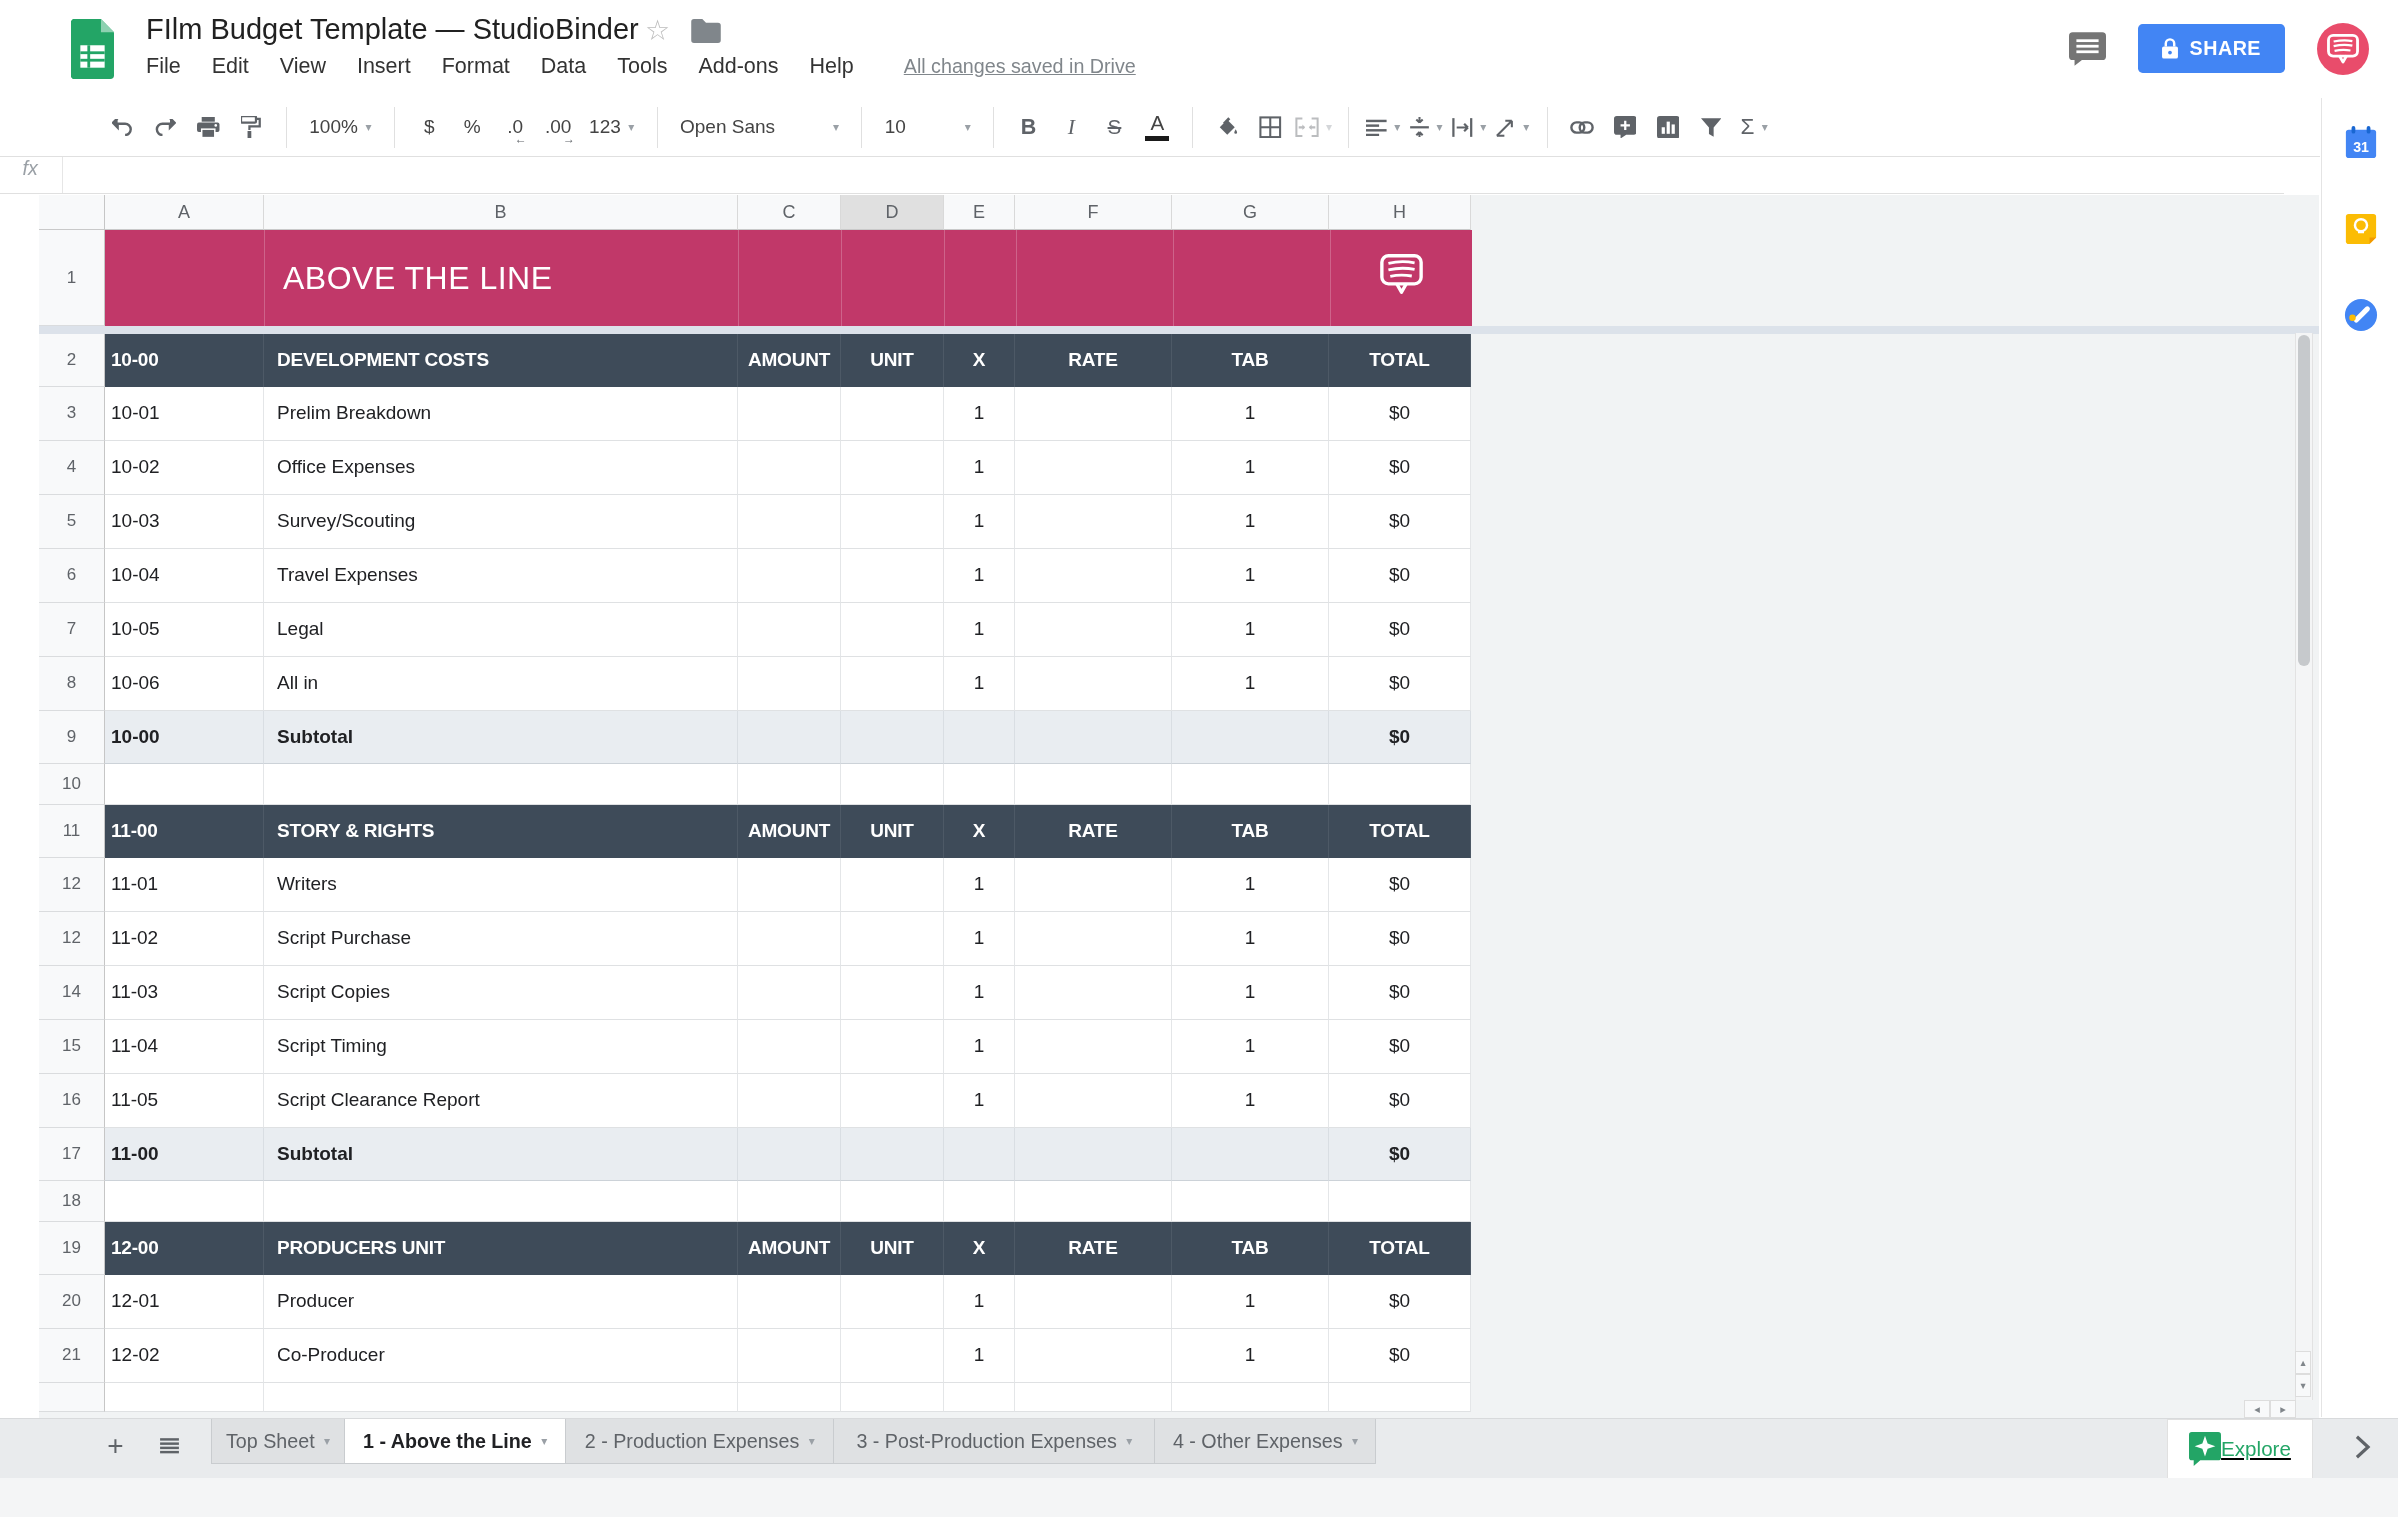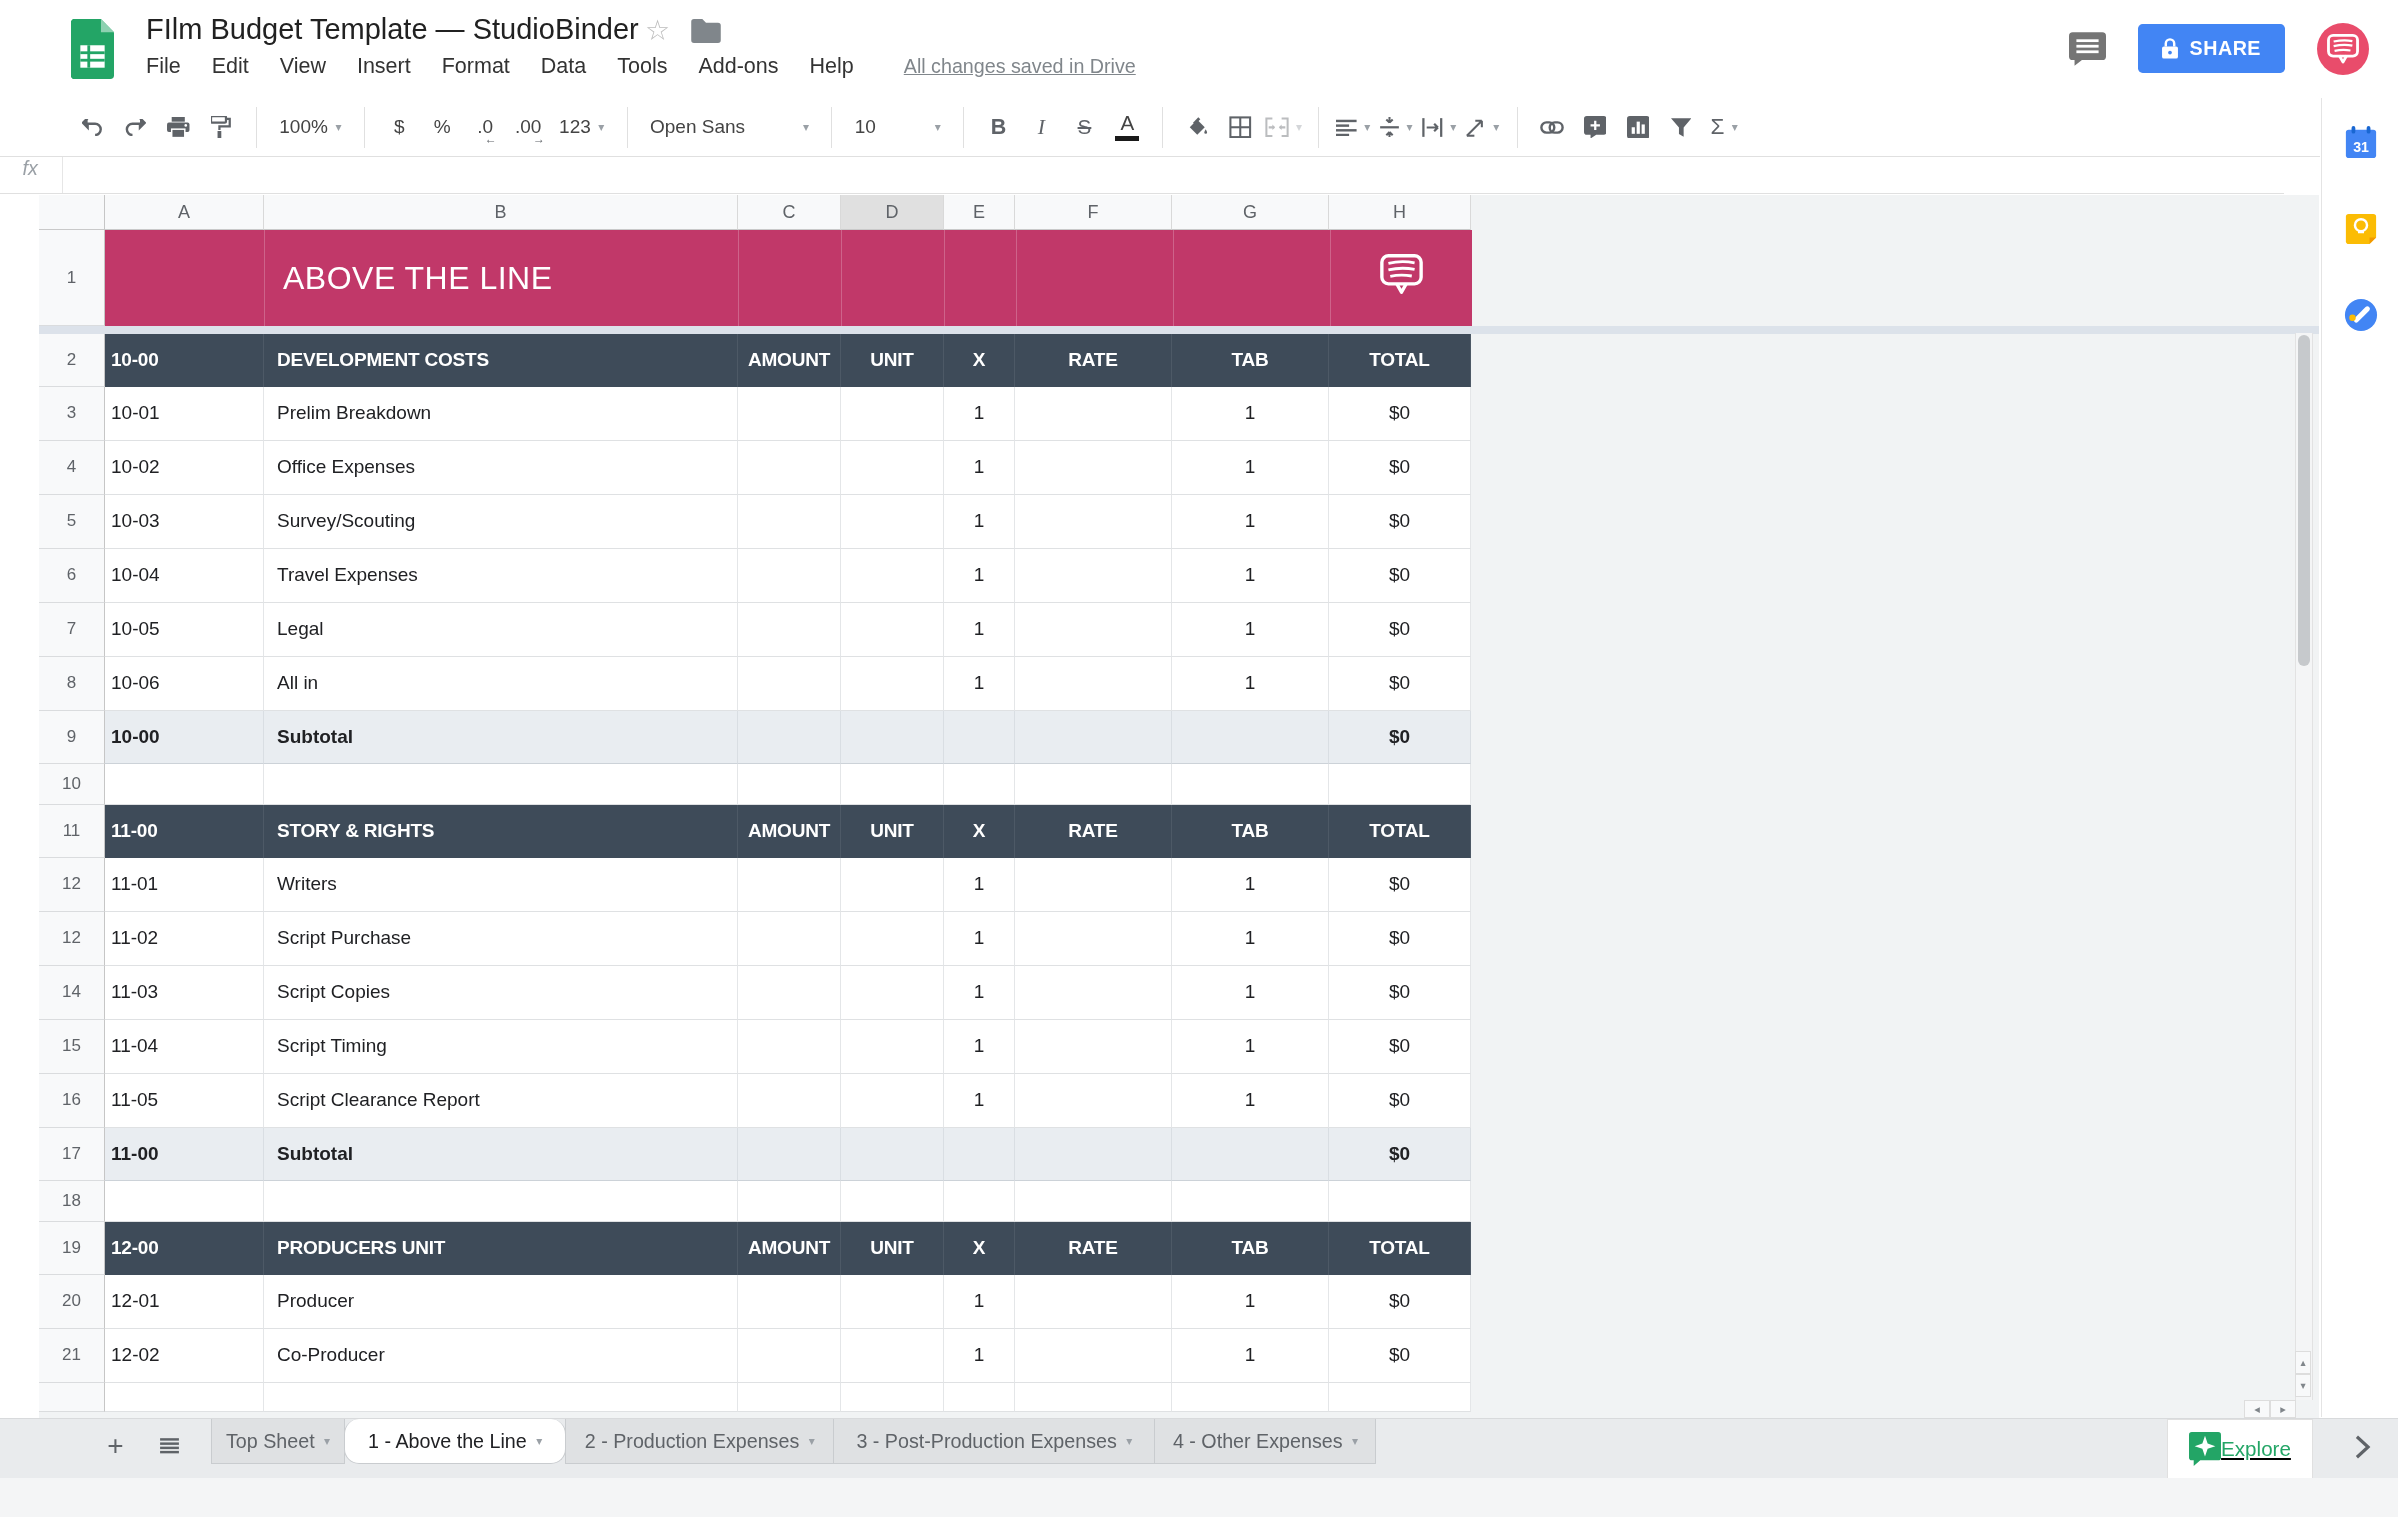--- a/index.html
+++ b/index.html
@@ -13,21 +13,21 @@
   .star{font-size:28px;color:#bdbdbd;line-height:1;}
   .menubar{position:absolute;left:146px;top:54px;display:flex;align-items:center;gap:31px;}
   .menu-item{font-size:21.5px;color:#333;cursor:default;}
   .save-status{font-size:19.7px;color:#80868b;text-decoration:underline;margin-left:19px;white-space:nowrap;}
   .topbar-right{position:absolute;right:30px;top:22.5px;display:flex;align-items:center;gap:32px;}
   .share-btn{background:var(--blue);color:#fff;font-size:19.7px;font-weight:bold;letter-spacing:0.5px;
              border-radius:4.7px;height:49px;padding:0 24px;display:flex;align-items:center;gap:11.2px;}
   .avatar{width:52px;height:52px;border-radius:50%;background:var(--avatar);display:flex;align-items:center;justify-content:center;}
   
   .toolbar{position:absolute;left:0;top:98px;width:2320px;height:59px;border-bottom:0.9px solid #e0e0e0;
-           display:flex;align-items:center;padding-left:71px;box-sizing:border-box;background:#fff;}
+           display:flex;align-items:center;padding-left:101px;box-sizing:border-box;background:#fff;}
   .tb-group{display:flex;align-items:center;}
   .tb-sep{width:0.9px;height:41px;background:#e0e0e0;margin:0 13px;}
   .tb-btn{min-width:43px;height:43px;display:flex;align-items:center;justify-content:center;color:#5f6368;
           font-size:19.7px;border-radius:2.8px;position:relative;}
   .tb-btn svg{display:block;}
   .tb-label{font-size:19px;color:#444;}
   .caret{font-size:12px;color:#9aa0a6;margin-left:7.5px;}
   .tb-text-dd{display:flex;align-items:center;padding:0 9.4px;height:43px;}
   .bold-glyph{font-weight:bold;font-size:21.5px;}
   .italic-glyph{font-style:italic;font-size:21.5px;font-family:"Liberation Serif",serif;}
@@ -82,21 +82,21 @@
   
   .bottombar{position:absolute;left:0;top:1418px;width:2399px;height:61px;background:#e9ebed;border-top:0.9px solid #d8dadc;box-sizing:border-box;}
   .below-strip{position:absolute;left:0;top:1478px;width:2399px;height:39px;background:#f4f5f6;}
   .add-sheet{position:absolute;left:94px;top:5.6px;width:43px;height:43px;display:flex;align-items:center;justify-content:center;
              font-size:28px;color:#5f6368;}
   .all-sheets{position:absolute;left:148px;top:5.6px;width:43px;height:43px;display:flex;align-items:center;justify-content:center;}
   .tabs{position:absolute;left:211px;top:0;display:flex;height:45px;}
   .tab{box-sizing:border-box;height:45px;background:#dfe1e3;border:0.9px solid #c9cccf;border-top:none;
        display:flex;align-items:center;justify-content:center;gap:9.4px;font-size:19.7px;color:#5f6368;margin-right:-0.9px;}
   .tab .tab-caret{font-size:12px;color:#9aa0a6;}
-  .tab.active{background:#fff;color:#202124;font-weight:normal;border-color:#c9cccf;border-radius:15px;}
+  .tab.active{background:#fff;color:#202124;font-weight:bold;border-color:#c9cccf;}
   .explore{position:absolute;left:2167px;top:0;width:146px;height:60px;background:#fff;border:0.9px solid #e0e0e0;
            box-sizing:border-box;display:flex;align-items:center;justify-content:center;gap:0;text-decoration:underline;}
   .explore-label{font-size:20.6px;color:var(--green);}
   .panel-chevron{position:absolute;left:2342px;top:7.5px;width:41px;height:41px;display:flex;align-items:center;justify-content:center;}
   
   .sidebar{position:absolute;left:2321px;top:98px;width:78px;height:1319px;background:#fff;border-left:0.9px solid #e4e4e4;
            box-sizing:border-box;display:flex;flex-direction:column;align-items:center;padding-top:28px;gap:52px;}
   .side-icon{width:34px;height:34px;}
 </style>
 </head>

